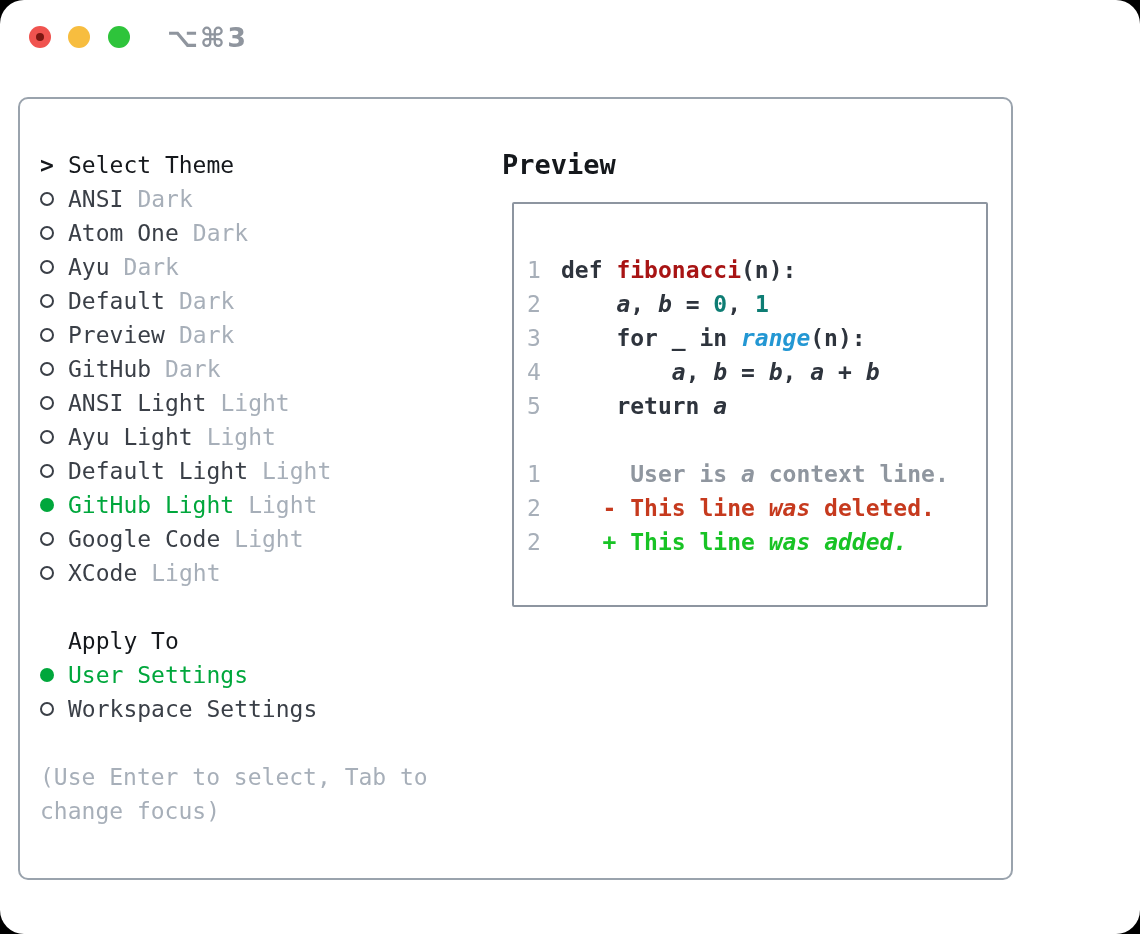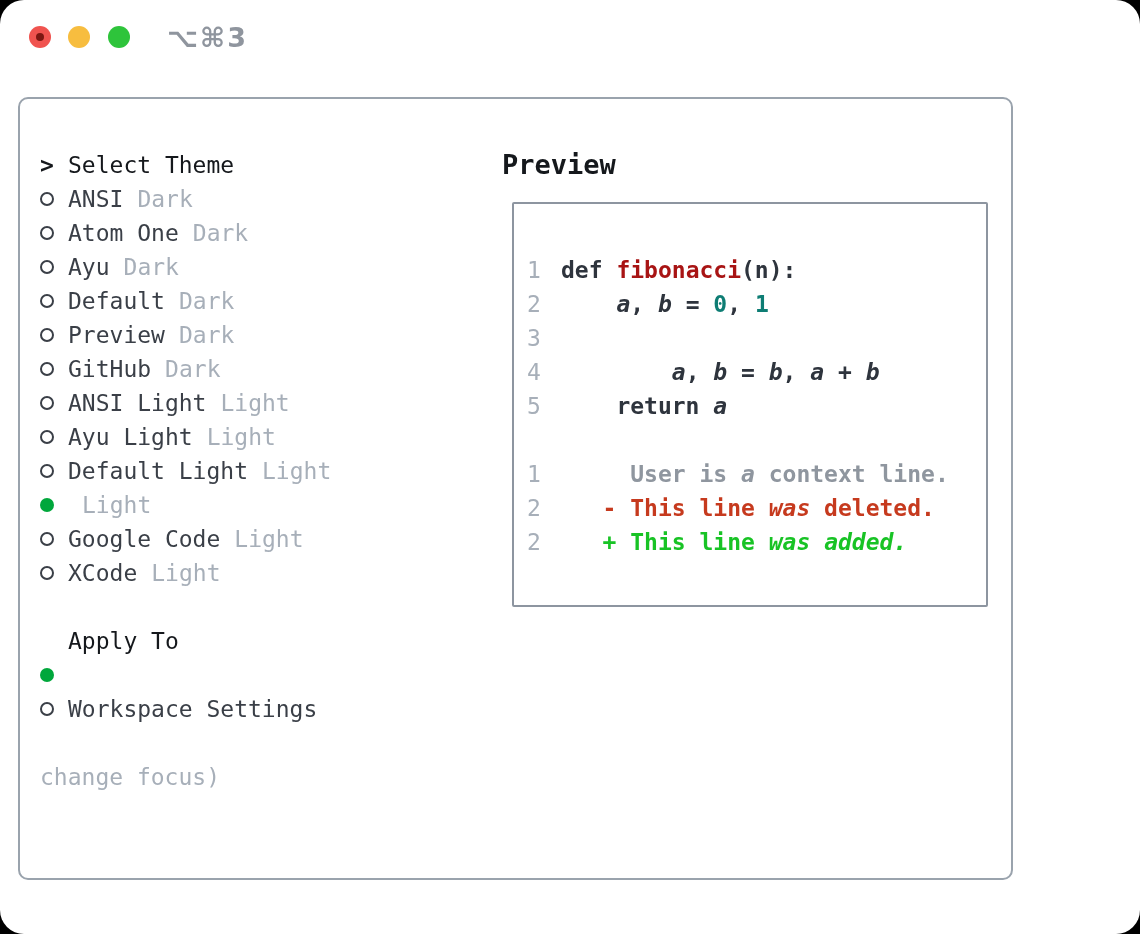--- a/index.html
+++ b/index.html
@@ -82,50 +82,52 @@
       <div id="theme-list">
           <div class="row"><span class="marker"><span class="radio"></span></span><span class="name">ANSI</span><span class="variant">Dark</span></div>
           <div class="row"><span class="marker"><span class="radio"></span></span><span class="name">Atom One</span><span class="variant">Dark</span></div>
           <div class="row"><span class="marker"><span class="radio"></span></span><span class="name">Ayu</span><span class="variant">Dark</span></div>
           <div class="row"><span class="marker"><span class="radio"></span></span><span class="name">Default</span><span class="variant">Dark</span></div>
           <div class="row"><span class="marker"><span class="radio"></span></span><span class="name">Preview</span><span class="variant">Dark</span></div>
           <div class="row"><span class="marker"><span class="radio"></span></span><span class="name">GitHub</span><span class="variant">Dark</span></div>
           <div class="row"><span class="marker"><span class="radio"></span></span><span class="name">ANSI Light</span><span class="variant">Light</span></div>
           <div class="row"><span class="marker"><span class="radio"></span></span><span class="name">Ayu Light</span><span class="variant">Light</span></div>
           <div class="row"><span class="marker"><span class="radio"></span></span><span class="name">Default Light</span><span class="variant">Light</span></div>
-          <div class="row"><span class="marker"><span class="radio selected"></span></span><span class="variant">Light</span></div>
+          <div class="row"><span class="marker"><span class="radio selected"></span></span><span class="name sel">GitHub Light</span><span class="variant">Light</span></div>
           <div class="row"><span class="marker"><span class="radio"></span></span><span class="name">Google Code</span><span class="variant">Light</span></div>
           <div class="row"><span class="marker"><span class="radio"></span></span><span class="name">XCode</span><span class="variant">Light</span></div>
         </div>
       <div class="spacer"></div>
       <div class="row">
         <span class="marker"></span>
         <span class="hdr">Apply To</span>
       </div>
       <div id="apply-list">
-          <div class="row"><span class="marker"><span class="radio selected"></span></span></div>
+          <div class="row"><span class="marker"><span class="radio selected"></span></span><span class="name sel">User Settings</span></div>
           <div class="row"><span class="marker"><span class="radio"></span></span><span class="name">Workspace Settings</span></div>
         </div>
       <div class="spacer"></div>
+      <div class="hint-line">(Use Enter to select, Tab to</div>
       <div class="hint-line">change focus)</div>
     </div>
 
     <div class="preview-title">Preview</div>
     <div class="preview-box">
       <div class="codewrap" id="code-lines">
           <div class="code-line">
             <span class="lnum">1</span>
             <span class="lcontent"><span class="c-code">def </span><span class="c-func">fibonacci</span><span class="c-code">(n):</span></span>
           </div>
           <div class="code-line">
             <span class="lnum">2</span>
             <span class="lcontent"><span class="c-code">    </span><span class="c-var">a</span><span class="c-code">, </span><span class="c-var">b</span><span class="c-code"> = </span><span class="c-num">0</span><span class="c-code">, </span><span class="c-num">1</span></span>
           </div>
           <div class="code-line">
             <span class="lnum">3</span>
+            <span class="lcontent"><span class="c-code">    for _ in </span><span class="c-builtin">range</span><span class="c-code">(n):</span></span>
           </div>
           <div class="code-line">
             <span class="lnum">4</span>
             <span class="lcontent"><span class="c-code">        </span><span class="c-var">a</span><span class="c-code">, </span><span class="c-var">b</span><span class="c-code"> = </span><span class="c-var">b</span><span class="c-code">, </span><span class="c-var">a</span><span class="c-code"> + </span><span class="c-var">b</span></span>
           </div>
           <div class="code-line">
             <span class="lnum">5</span>
             <span class="lcontent"><span class="c-code">    return </span><span class="c-var">a</span></span>
           </div>
           <div class="code-line">

